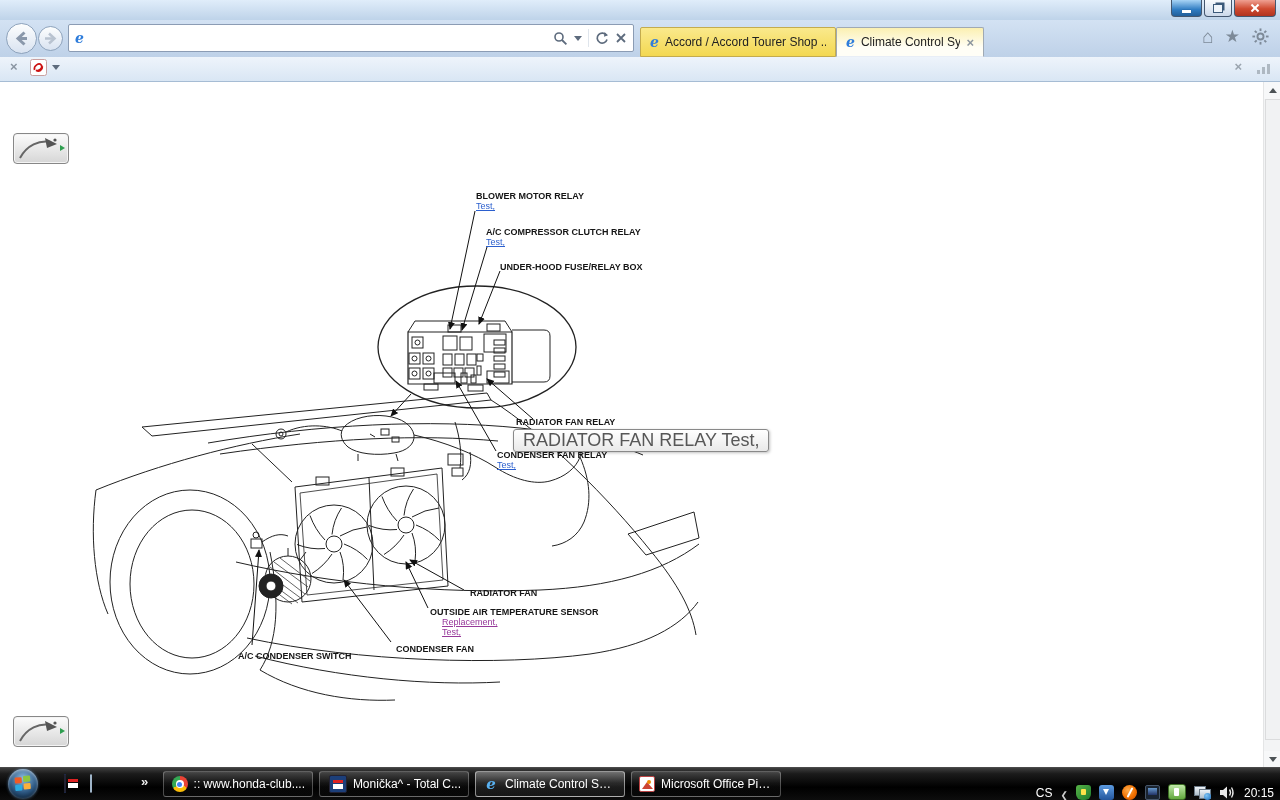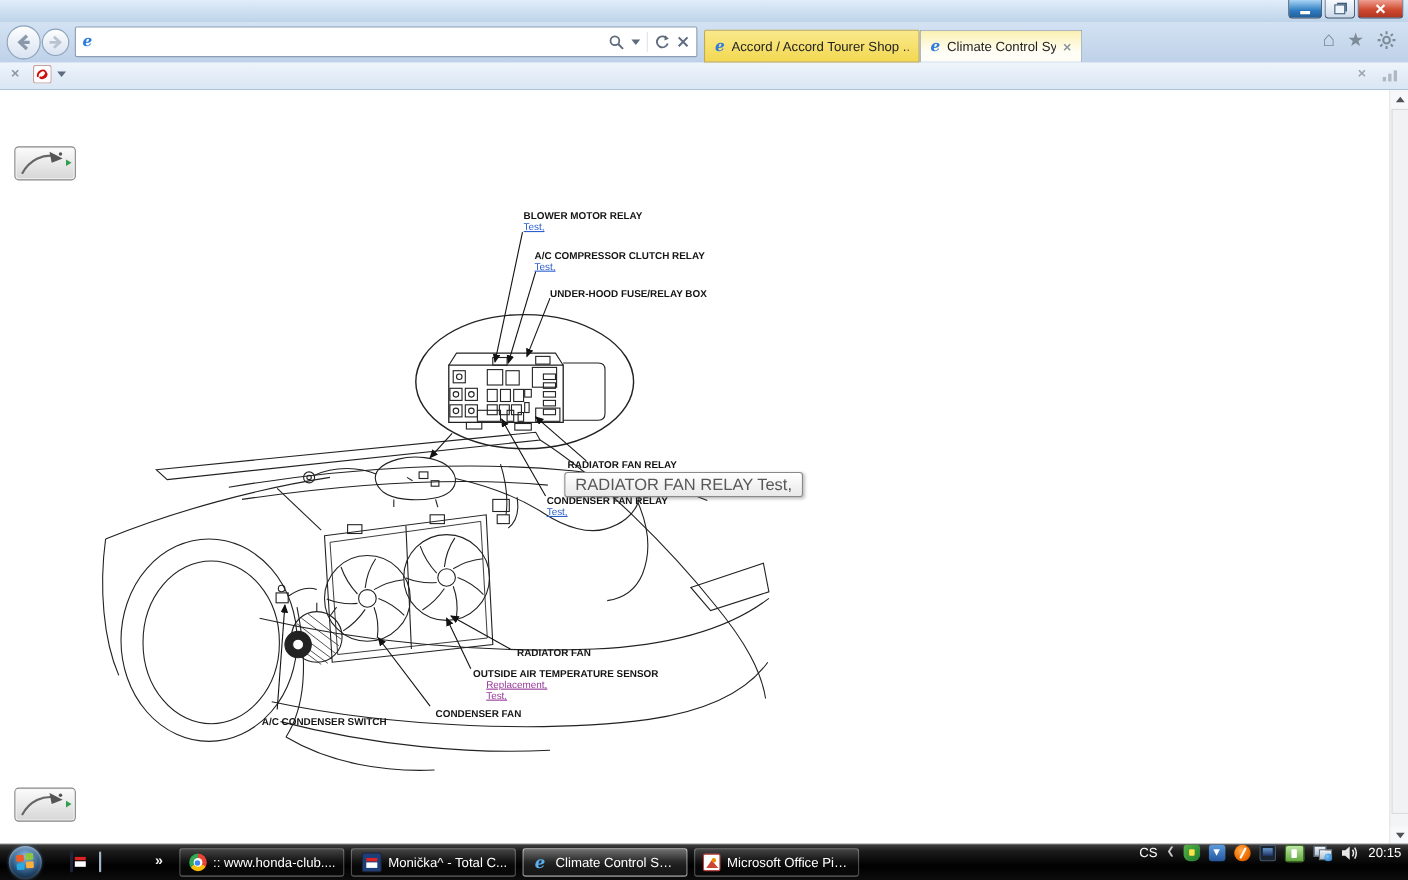--- a/index.html
+++ b/index.html
@@ -74,21 +74,21 @@
   .swooshbtn svg{display:block;margin:0 auto;}
 
   .dlabel{position:absolute;font:bold 9px "Liberation Sans",sans-serif;color:#151515;
           white-space:nowrap;line-height:9px;}
   .dlabel a{display:block;font-weight:normal;font-size:9px;color:#2b5fce;
             text-decoration:underline;margin-top:1px;cursor:pointer;}
   .dlabel a.visited{color:#97399a;margin-left:12px;}
 
   .tooltip{position:absolute;left:513px;top:347px;height:21px;display:flex;align-items:center;
            padding:0 9px;border:1px solid #898989;border-radius:3px;
-           background:linear-gradient(#ffffff,#e9e9e9);color:#575757;font-size:15px;
+           background:linear-gradient(#ffffff,#e9e9e9);color:#575757;font-size:18px;
            white-space:nowrap;box-shadow:1px 1px 3px rgba(0,0,0,.25);}
 
   .vscroll{position:absolute;right:0;top:0;width:17px;height:100%;
            background:#f3f4f5;border-left:1px solid #e4e5e6;box-sizing:border-box;}
   .sbtn{position:absolute;left:0;width:17px;height:17px;background:#f7f8f9;
         display:flex;align-items:center;justify-content:center;}
   .sbtn.up{top:0;} .sbtn.down{bottom:0;}
   .tri-up{width:0;height:0;border-left:4px solid transparent;border-right:4px solid transparent;
           border-bottom:5px solid #4d5356;}
   .tri-down{width:0;height:0;border-left:4px solid transparent;border-right:4px solid transparent;
@@ -127,21 +127,21 @@
 
   .chrome-icon{border-radius:50%;background:conic-gradient(#ea4335 0 33%,#fbbc05 33% 66%,#34a853 66% 100%);position:relative;}
   .chrome-icon:before{content:"";position:absolute;left:4px;top:4px;width:8px;height:8px;border-radius:50%;background:#fff;}
   .chrome-icon:after{content:"";position:absolute;left:5.5px;top:5.5px;width:5px;height:5px;border-radius:50%;background:#4285f4;}
   .opm-icon{background:#fff;border:1px solid #b44;border-radius:2px;position:relative;box-sizing:border-box;}
   .opm-icon:before{content:"";position:absolute;left:2px;bottom:2px;border-left:5px solid transparent;
                    border-right:6px solid transparent;border-bottom:7px solid #c43;}
   .opm-icon:after{content:"";position:absolute;right:3px;top:3px;width:4px;height:4px;border-radius:50%;background:#e80;}
   .ie-tico{display:flex;align-items:center;justify-content:center;font:italic bold 15px "DejaVu Serif",serif;color:#58b0f0;}
 
-  .tray{position:absolute;right:6px;top:0;height:32px;display:flex;align-items:flex-start;gap:8px;color:#fff;}
+  .tray{position:absolute;right:6px;top:0;height:32px;display:flex;align-items:flex-end;gap:8px;color:#fff;}
   .tray .txt{font-size:12px;}
   .tchev{color:#ccc;font-size:9px;cursor:pointer;}
   .ticon{width:15px;height:15px;cursor:pointer;}
   .ti-shield{background:linear-gradient(135deg,#57b347,#1d7a2c);border-radius:3px 3px 6px 6px;position:relative;}
   .ti-shield:before{content:"";position:absolute;left:5px;top:4px;width:5px;height:6px;background:#ffe24a;border-radius:1px;}
   .ti-sync{background:linear-gradient(#5b9ae0,#24569c);border-radius:3px;position:relative;}
   .ti-sync:before{content:"";position:absolute;left:4.5px;top:4px;border-left:3px solid transparent;
                   border-right:3px solid transparent;border-top:6px solid #fff;}
   .ti-avast{border-radius:50%;background:radial-gradient(circle at 40% 35%,#ffad4d,#f07000 55%,#c24a00);position:relative;}
   .ti-avast:before{content:"";position:absolute;left:7px;top:2px;width:2px;height:11px;background:#fff;transform:rotate(28deg);border-radius:1px;}

